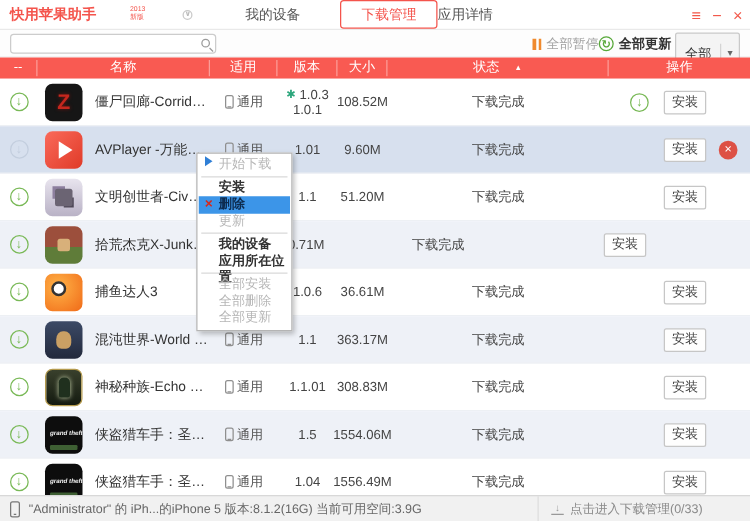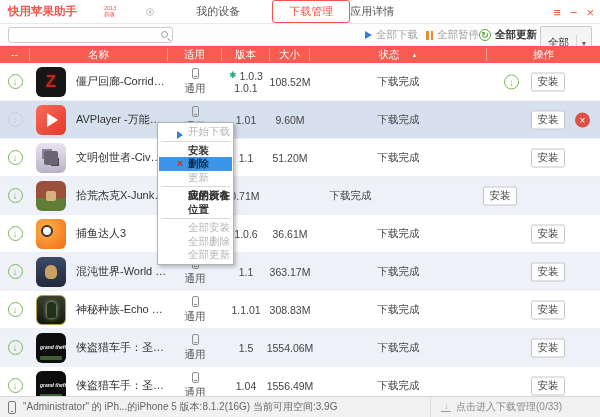--- a/index.html
+++ b/index.html
@@ -92,42 +92,42 @@
   .appicon.khaos::after { content:""; width:12px; height:14px; background:#caa064; border-radius:45% 45% 35% 35%; }
   .appicon.echo { background:linear-gradient(180deg,#39402c,#141a10); border:1px solid #b49a4e; }
   .appicon.echo::after { content:""; width:9px; height:16px; background:#20301e; border-radius:4px 4px 2px 2px;
     box-shadow:0 0 4px #cdd8b0; }
   .appicon.gta { background:#0d0d0d; }
   .appicon.gta .appicon-glyph { font-size:5px; line-height:5px; width:22px; text-align:center;
     word-break:break-all; font-style:italic; color:#f2f2f2; }
   .appicon.gta::after { content:""; position:absolute; bottom:3px; left:4px; right:4px; height:4px;
     background:#3e5f33; border-radius:1px; }
   .name-text { margin-left:10px; color:#333; font-size:11px; overflow:hidden; text-overflow:ellipsis; }
-  .badge { display:flex; align-items:center; gap:3px; color:#555;flex-direction:column; }
+  .badge { display:flex; align-items:center; gap:3px; color:#555; }
   .phone-ic { width:7px; height:11px; border:1px solid #8f8f8f; border-radius:2px; position:relative; }
   .phone-ic::after { content:""; position:absolute; left:1px; bottom:0.5px; width:3px; height:1px; background:#8f8f8f; }
   .vercol { display:flex; flex-direction:column; align-items:center; line-height:12px; }
   .ver-line { display:flex; align-items:center; }
   .ver-mark { color:#2ba67c; font-size:9px; margin-right:3px; margin-top:-2px; }
   .op-install { position:absolute; left:44px; top:50%; transform:translateY(-50%); width:34px; height:19px;
     background:#fefefe; border:1px solid #c6c6c6; border-radius:2px; font-size:10.5px; color:#444;
     display:flex; align-items:center; justify-content:center; cursor:pointer; }
   .trow.sel .op-install { background:#fff; }
   .op-update { position:absolute; left:17px; top:50%; transform:translateY(-50%); width:15px; height:15px;
     border:1.5px solid #79b957; border-radius:50%; color:#79b957; font-size:10px; line-height:13px;
     text-align:center; font-weight:bold; cursor:pointer; }
   .op-remove { position:absolute; left:88px; top:50%; transform:translateY(-50%); width:15px; height:15px;
     background:#dd5145; border-radius:50%; color:#fff; font-size:10px; line-height:15px; text-align:center;
     cursor:pointer; }
 
   
   .ctxmenu { position:absolute; left:157px; top:122px; width:77px; background:#fff;
     border:1px solid #b4b4b4; box-shadow:2px 2px 4px rgba(0,0,0,.25); z-index:20; padding:2px 1px; }
-  .mi { height:13.5px; line-height:13.5px; font-size:10.5px; display:flex; align-items:flex-end;
-    color:#333; font-weight:bold; cursor:default; position:relative;padding-left:13px; }
+  .mi { height:13.5px; line-height:13.5px; font-size:10.5px; display:flex; align-items:flex-start;
+    color:#333; font-weight:bold; cursor:default; position:relative; }
   .mi .gut { width:16px; flex:none; display:flex; align-items:center; justify-content:center; }
   .mi.disabled { color:#b6b6b6; font-weight:normal; }
   .mi.hl { background:#3c95e8; color:#0d2b4e; }
   .mi-play { width:0; height:0; border-left:6px solid #2f7fd6; border-top:4px solid transparent;
     border-bottom:4px solid transparent; }
   .mi-x { color:#d42a1e; font-weight:bold; font-size:11px; }
   .msep { height:1px; background:#d9d9d9; margin:2px 2px; }
 
   
   .statusbar { position:absolute; top:396px; left:0; width:600px; height:21px; background:#f1f1f1;
@@ -162,24 +162,20 @@
       <span>−</span>
       <span>×</span>
     </div>
   </div>
 
   <div class="toolbar">
     <div class="search">
       <input placeholder="" style="">
       <span class="mag"></span>
     </div>
-    <div class="tb-item tb-dl">
-      <span class="tri-play"></span>
-      <span>全部下载</span>
-    </div>
     <div class="tb-item tb-pause">
       <span class="pausebars">
           <i></i>
           <i></i>
         </span>
       <span>全部暂停</span>
     </div>
     <div class="tb-item tb-upd">
       <span class="circ-upd">↻</span>
       <span>全部更新</span>

